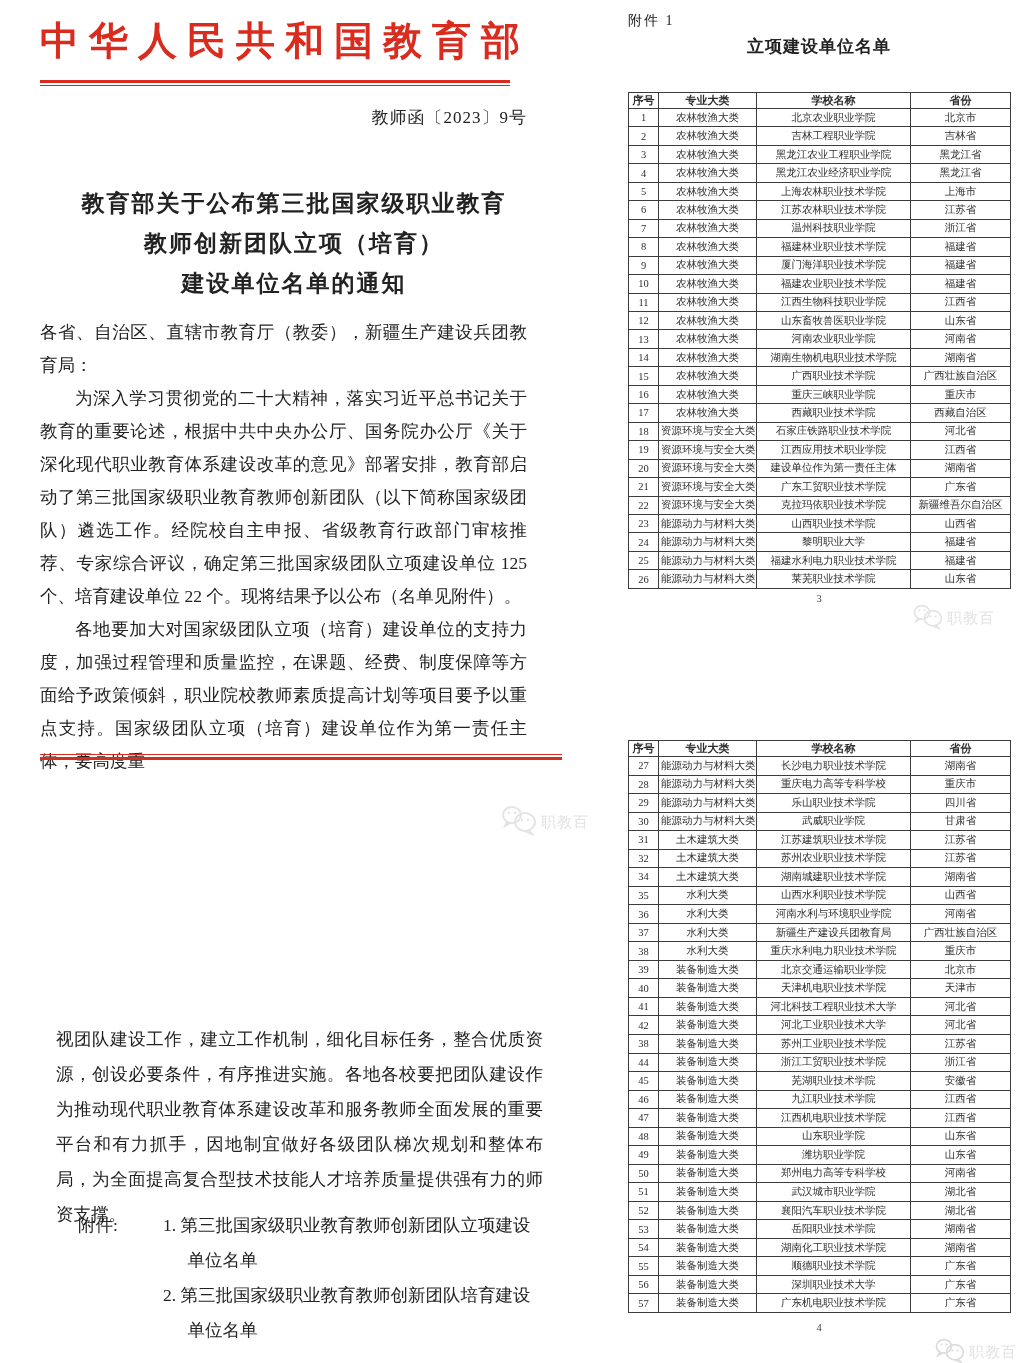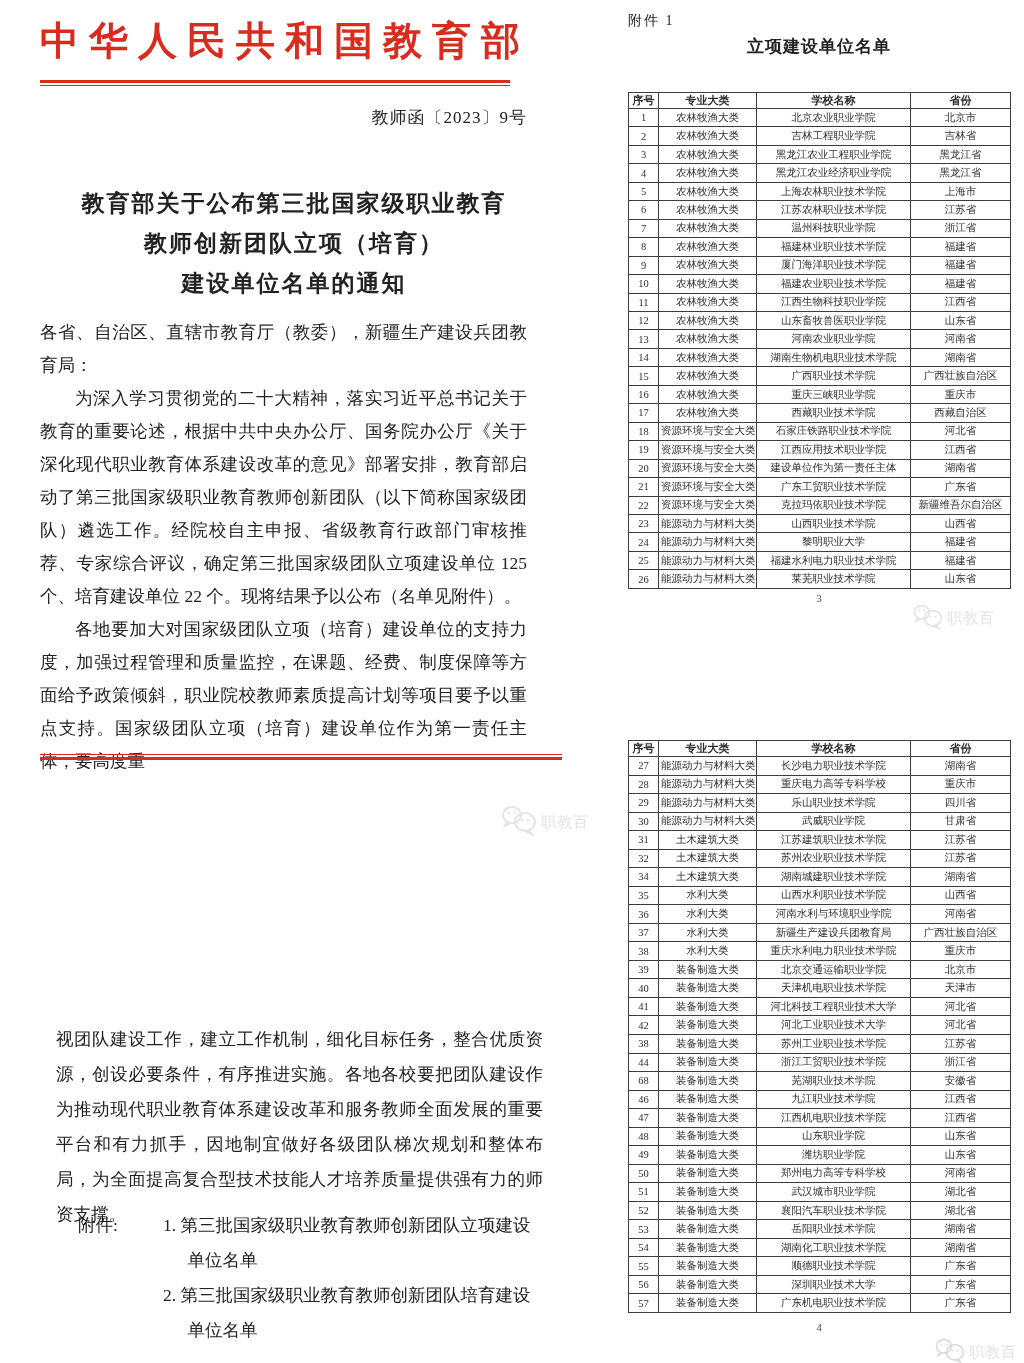--- a/index.html
+++ b/index.html
@@ -414,21 +414,21 @@
           <td>苏州工业职业技术学院</td>
           <td>江苏省</td>
         </tr>
         <tr>
           <td>44</td>
           <td>装备制造大类</td>
           <td>浙江工贸职业技术学院</td>
           <td>浙江省</td>
         </tr>
         <tr>
-          <td>68</td>
+          <td>45</td>
           <td>装备制造大类</td>
           <td>芜湖职业技术学院</td>
           <td>安徽省</td>
         </tr>
         <tr>
           <td>46</td>
           <td>装备制造大类</td>
           <td>九江职业技术学院</td>
           <td>江西省</td>
         </tr>

